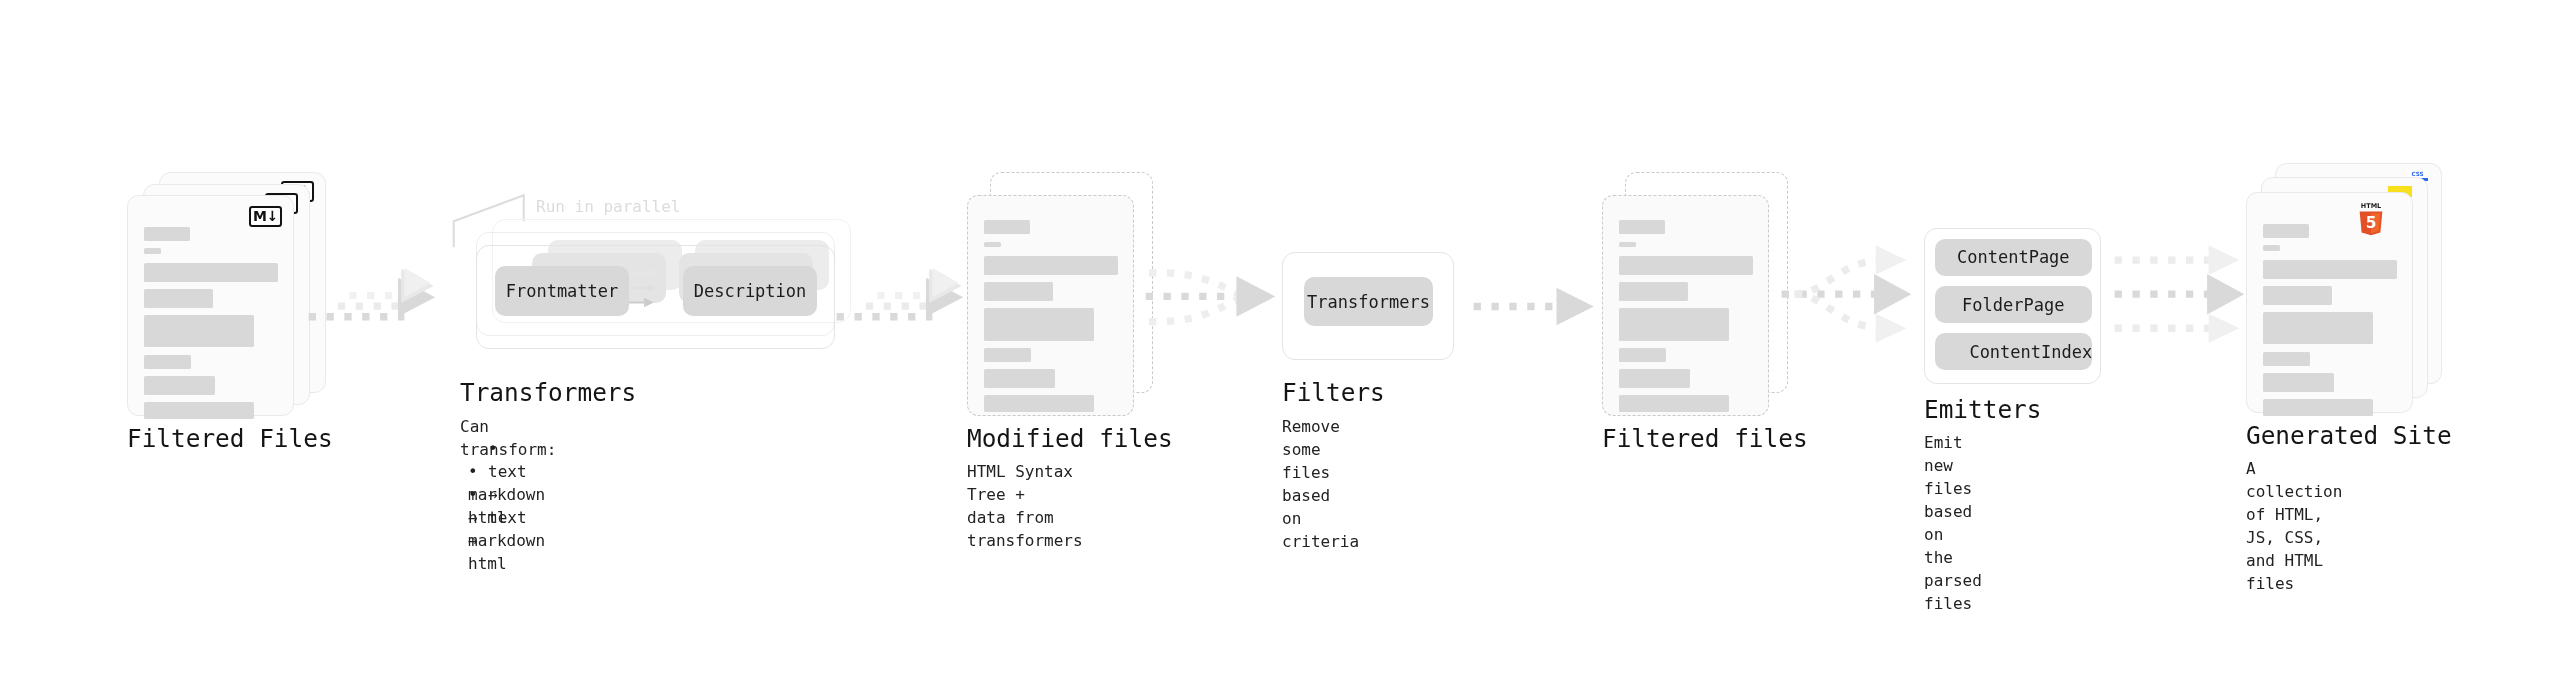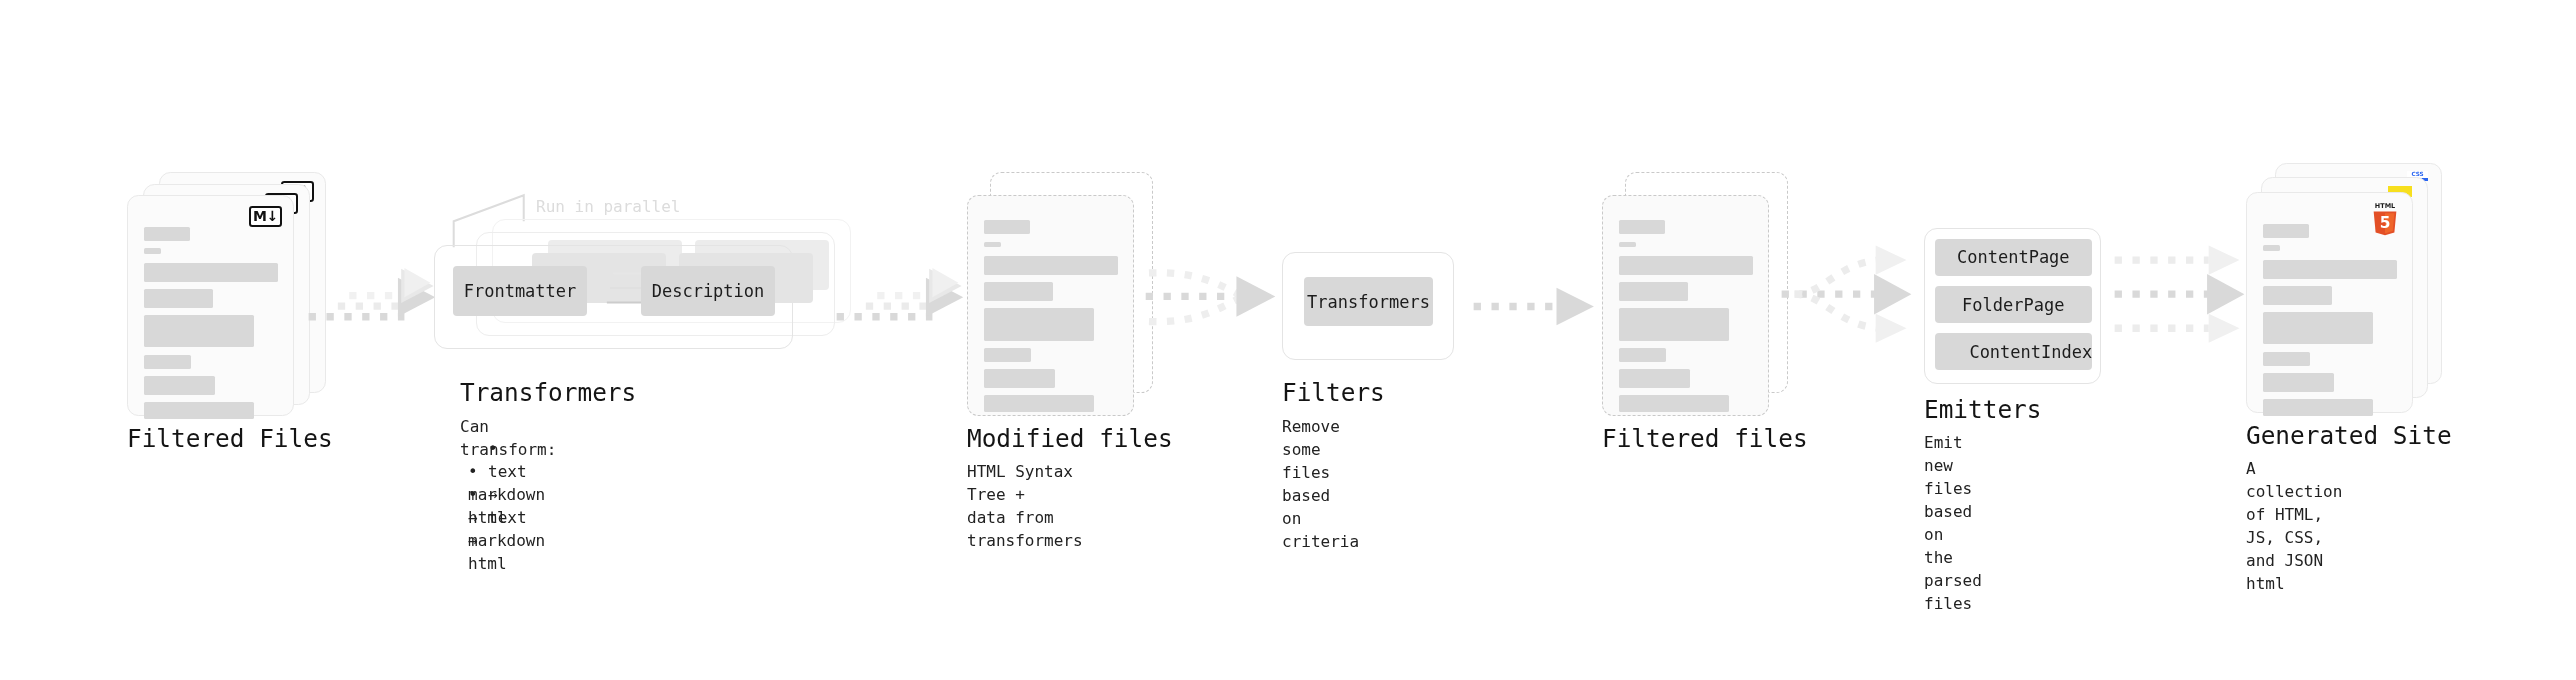--- a/index.html
+++ b/index.html
@@ -92,21 +92,21 @@
   .groupbox {
     position: absolute;
     border: 1.6px solid #e4e4e4;
     border-radius: 13px;
     background: transparent;
     box-sizing: border-box;
   }
   .pill {
     position: absolute;
     background: #d8d8d8;
-    border-radius: 4px;
+    border-radius: 10px;
     color: #1c1c1c;
     font-size: 17px;
     display: flex;
     align-items: center;
     justify-content: center;
     box-sizing: border-box;
     white-space: nowrap;
   }
   .pill.ghost { background: #ececec; color: transparent; }
 
@@ -204,21 +204,21 @@
           <path d="M0 14 L46 14" stroke="#e6e6e6"></path>
           <polygon points="46,8 58,14 46,20" fill="#e6e6e6"></polygon>
           <path d="M-4 32 L42 32" stroke="#e0e0e0"></path>
           <polygon points="42,26 54,32 42,38" fill="#e0e0e0"></polygon>
           <path d="M-8 50 L38 50" stroke="#cccccc"></path>
           <polygon points="38,44 50,50 38,56" fill="#cccccc"></polygon>
         </g>
       </svg>
     </div>
 
-    <div class="groupbox" style="left:434px;top:245px;width:359px;height:104px;border-color:#e4e4e4;">
+    <div class="groupbox" style="left:476px;top:245px;width:359px;height:104px;border-color:#e4e4e4;">
       <div class="pill" style="left:18px;top:19.5px;width:134px;height:50px;">Frontmatter</div>
       <div class="pill" style="left:206px;top:19.5px;width:134px;height:50px;">Description</div>
     </div>
 
     <div class="title" style="left:460px;top:378px;">Transformers</div>
     <div class="subtitle" style="left:460px;top:415px;">Can transform:</div>
     <div class="subtitle" style="left:488px;top:437px;">• text → text</div>
     <div class="subtitle" style="left:468px;top:460px;">• markdown → markdown</div>
     <div class="subtitle" style="left:468px;top:483px;">• html → html</div>
   </div>
@@ -346,21 +346,21 @@
 
     <div class="doccard" style="left:2275px;top:163px;width:167px;height:221px;">
       <div class="css-badge" style="right:13px;top:6.5px;">CSS</div>
     </div>
 
     <div class="doccard" style="left:2261px;top:177px;width:167px;height:221px;">
       <div class="js-badge" style="right:14.6px;top:8.1px;"></div>
     </div>
 
     <div class="doccard" style="left:2246px;top:192px;width:167px;height:221px;">
-      <div class="html5-badge" style="right:13px;top:8.1px;margin-left:16px;">
+      <div class="html5-badge" style="right:27px;top:8.1px;margin-left:16px;">
         <svg viewBox="0 0 34 42" width="28" height="34">
           <text x="17" y="9" font-family="DejaVu Sans, Liberation Sans, sans-serif" font-size="8" font-weight="bold" fill="#1a1a1a" text-anchor="middle">HTML</text>
           <path d="M3 13 L31 13 L28.6 39 L17 42.2 L5.4 39 Z" fill="#e34f26"></path>
           <path d="M17 15.2 L28.6 15.2 L26.6 37.2 L17 40 Z" fill="#ef652a"></path>
           <text x="17" y="33" font-family="DejaVu Sans, Liberation Sans, sans-serif" font-size="19" font-weight="bold" fill="#ffffff" text-anchor="middle">5</text>
         </svg>
       </div>
       <div class="bars" style="top:31px;">
         <div class="bar" style="width:46px;height:14px;"></div>
         <div class="bar" style="width:17px;height:5.7px;margin-bottom:9px;"></div>
@@ -368,17 +368,17 @@
         <div class="bar" style="width:51%;height:18.7px;"></div>
         <div class="bar" style="width:82%;height:32.5px;"></div>
         <div class="bar" style="width:35%;height:14px;"></div>
         <div class="bar" style="width:53%;height:18.7px;"></div>
         <div class="bar" style="width:82%;height:17px;"></div>
       </div>
     </div>
 
     <div class="title" style="left:2246px;top:421px;">Generated Site</div>
     <div class="subtitle" style="left:2246px;top:457px;">A collection of HTML,
-JS, CSS, and JSON html</div>
+JS, CSS, and HTML files</div>
   </div>
 
 </div>
 
 
 </body></html>

